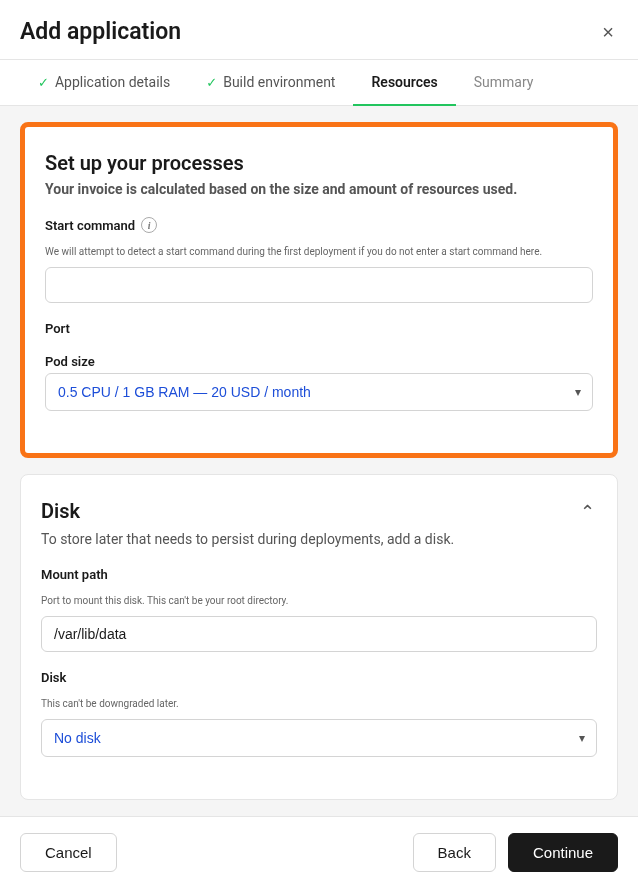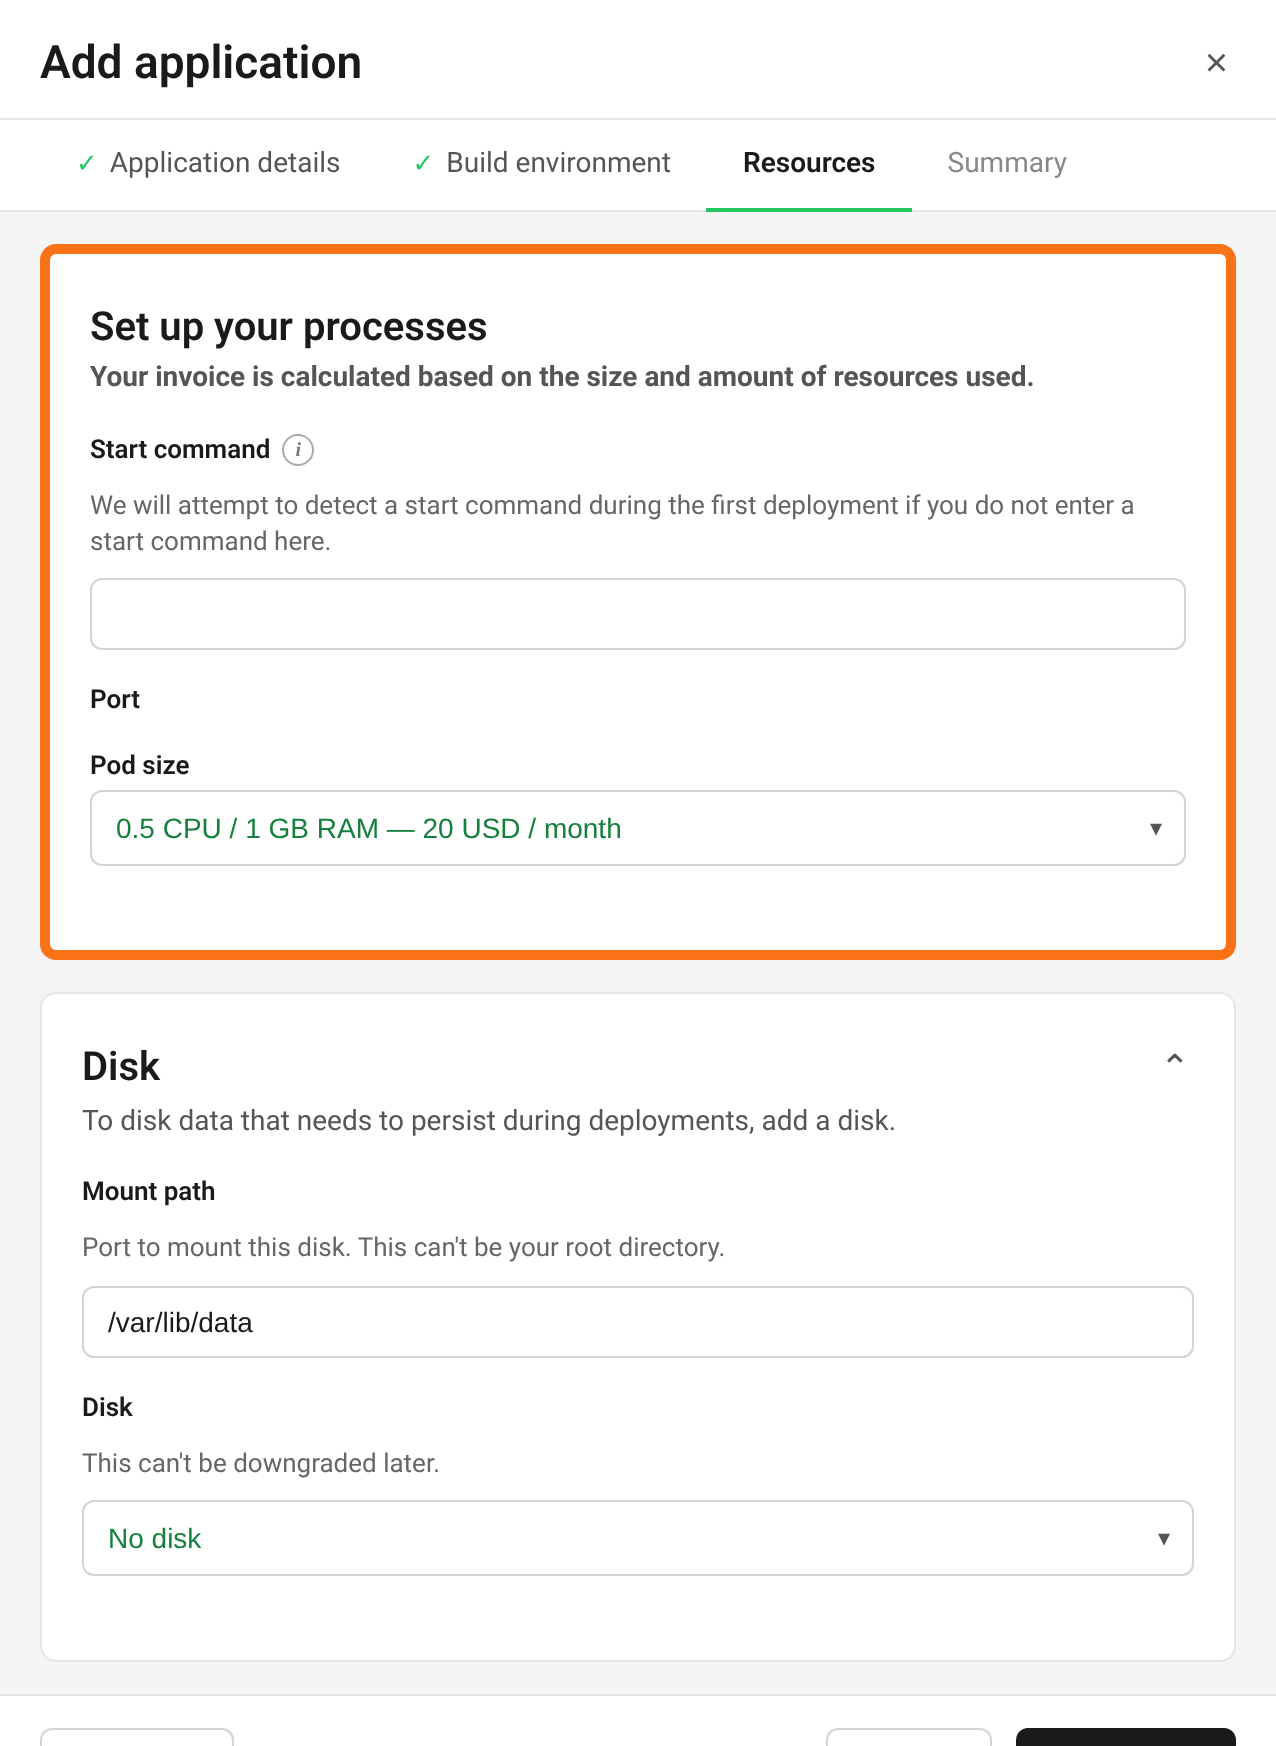--- a/index.html
+++ b/index.html
@@ -107,21 +107,21 @@
       display: flex;
       align-items: center;
       gap: 6px;
       font-size: 13px;
       font-weight: 600;
       margin-bottom: 4px;
       color: #1a1a1a;
     }
 
     .form-hint {
-      font-size: 13px;
+      font-size: 10px;
       color: #666;
       margin-bottom: 8px;
       line-height: 1.4;
       margin-top: 12px;
     }
 
     .form-input {
       width: 100%;
       padding: 9px 12px;
       border: 1px solid #d4d4d4;
@@ -141,21 +141,21 @@
     .form-select-wrapper {
       position: relative;
     }
 
     .form-select {
       width: 100%;
       padding: 10px 48px 10px 12px;
       border: 1px solid #d4d4d4;
       border-radius: 6px;
       font-size: 14px;
-      color: #15803d;
+      color: #1d4ed8;
       appearance: none;
       background: #fff;
       cursor: pointer;
       outline: none;
     }
 
     .select-chevron {
       position: absolute;
       right: 12px;
       top: 50%;
@@ -299,21 +299,21 @@
         <span class="select-chevron">▾</span>
       </div>
     </div>
   </div>
 
   <div class="disk-card">
     <div class="disk-card-header">
       <div class="disk-card-title">Disk</div>
       <button class="collapse-btn">⌃</button>
     </div>
-    <div class="disk-card-subtitle">To disk data that needs to persist during deployments, add a disk.</div>
+    <div class="disk-card-subtitle">To store later that needs to persist during deployments, add a disk.</div>
 
     <div class="form-group">
       <div class="form-label">Mount path</div>
       <div class="form-hint">Port to mount this disk. This can't be your root directory.</div>
       <input type="text" class="form-input" value="/var/lib/data" style="">
     </div>
 
     <div class="form-group">
       <div class="form-label">Disk</div>
       <div class="form-hint">This can't be downgraded later.</div>

